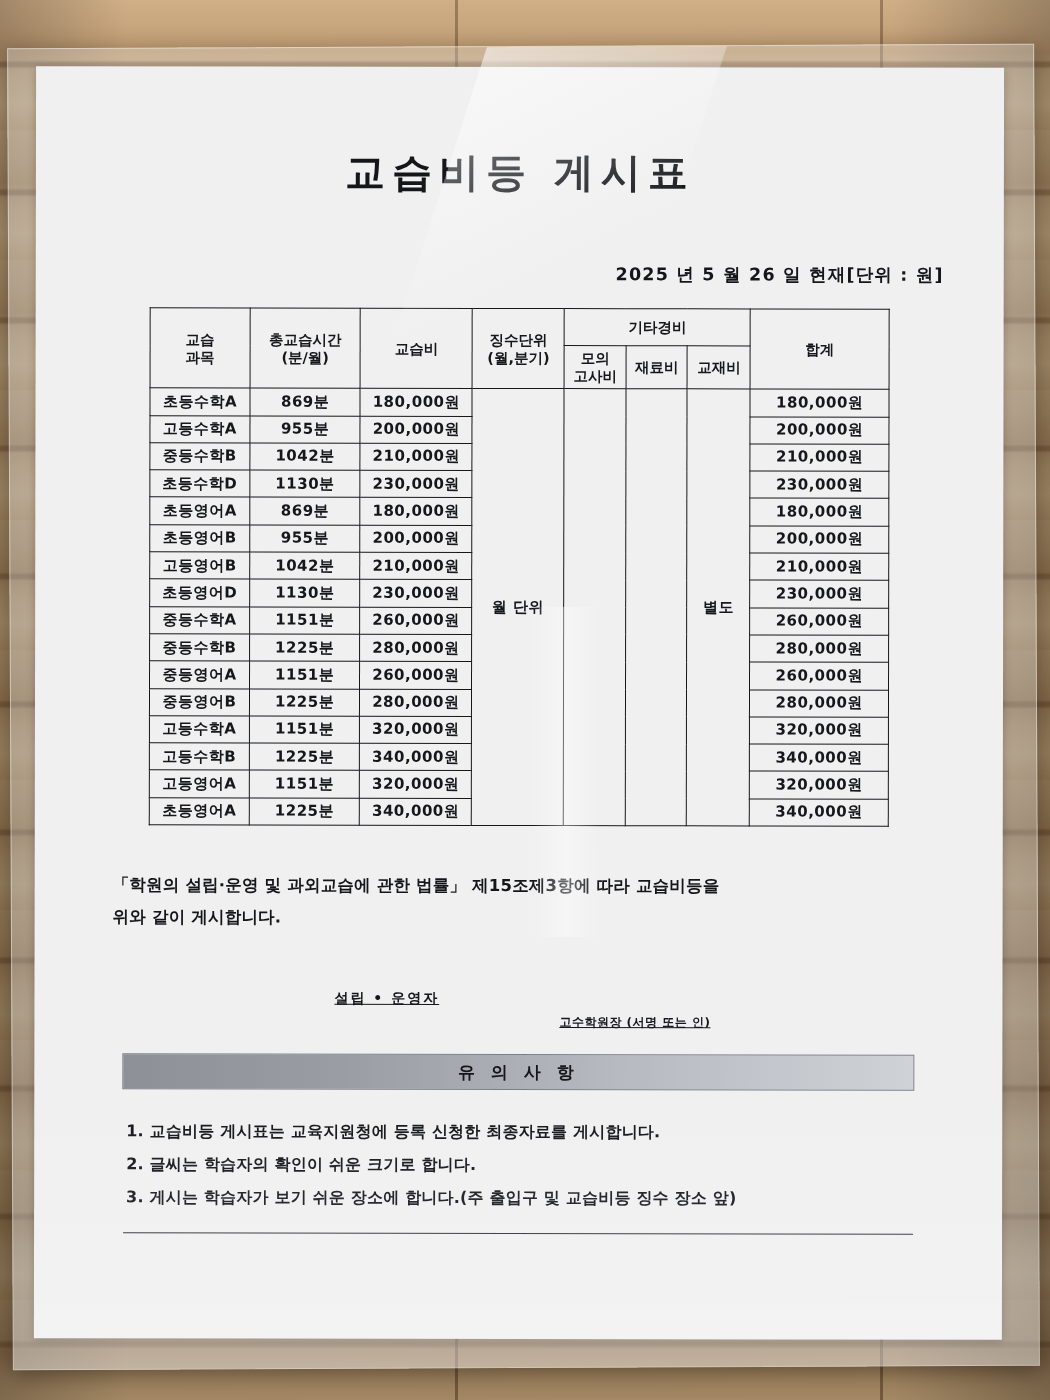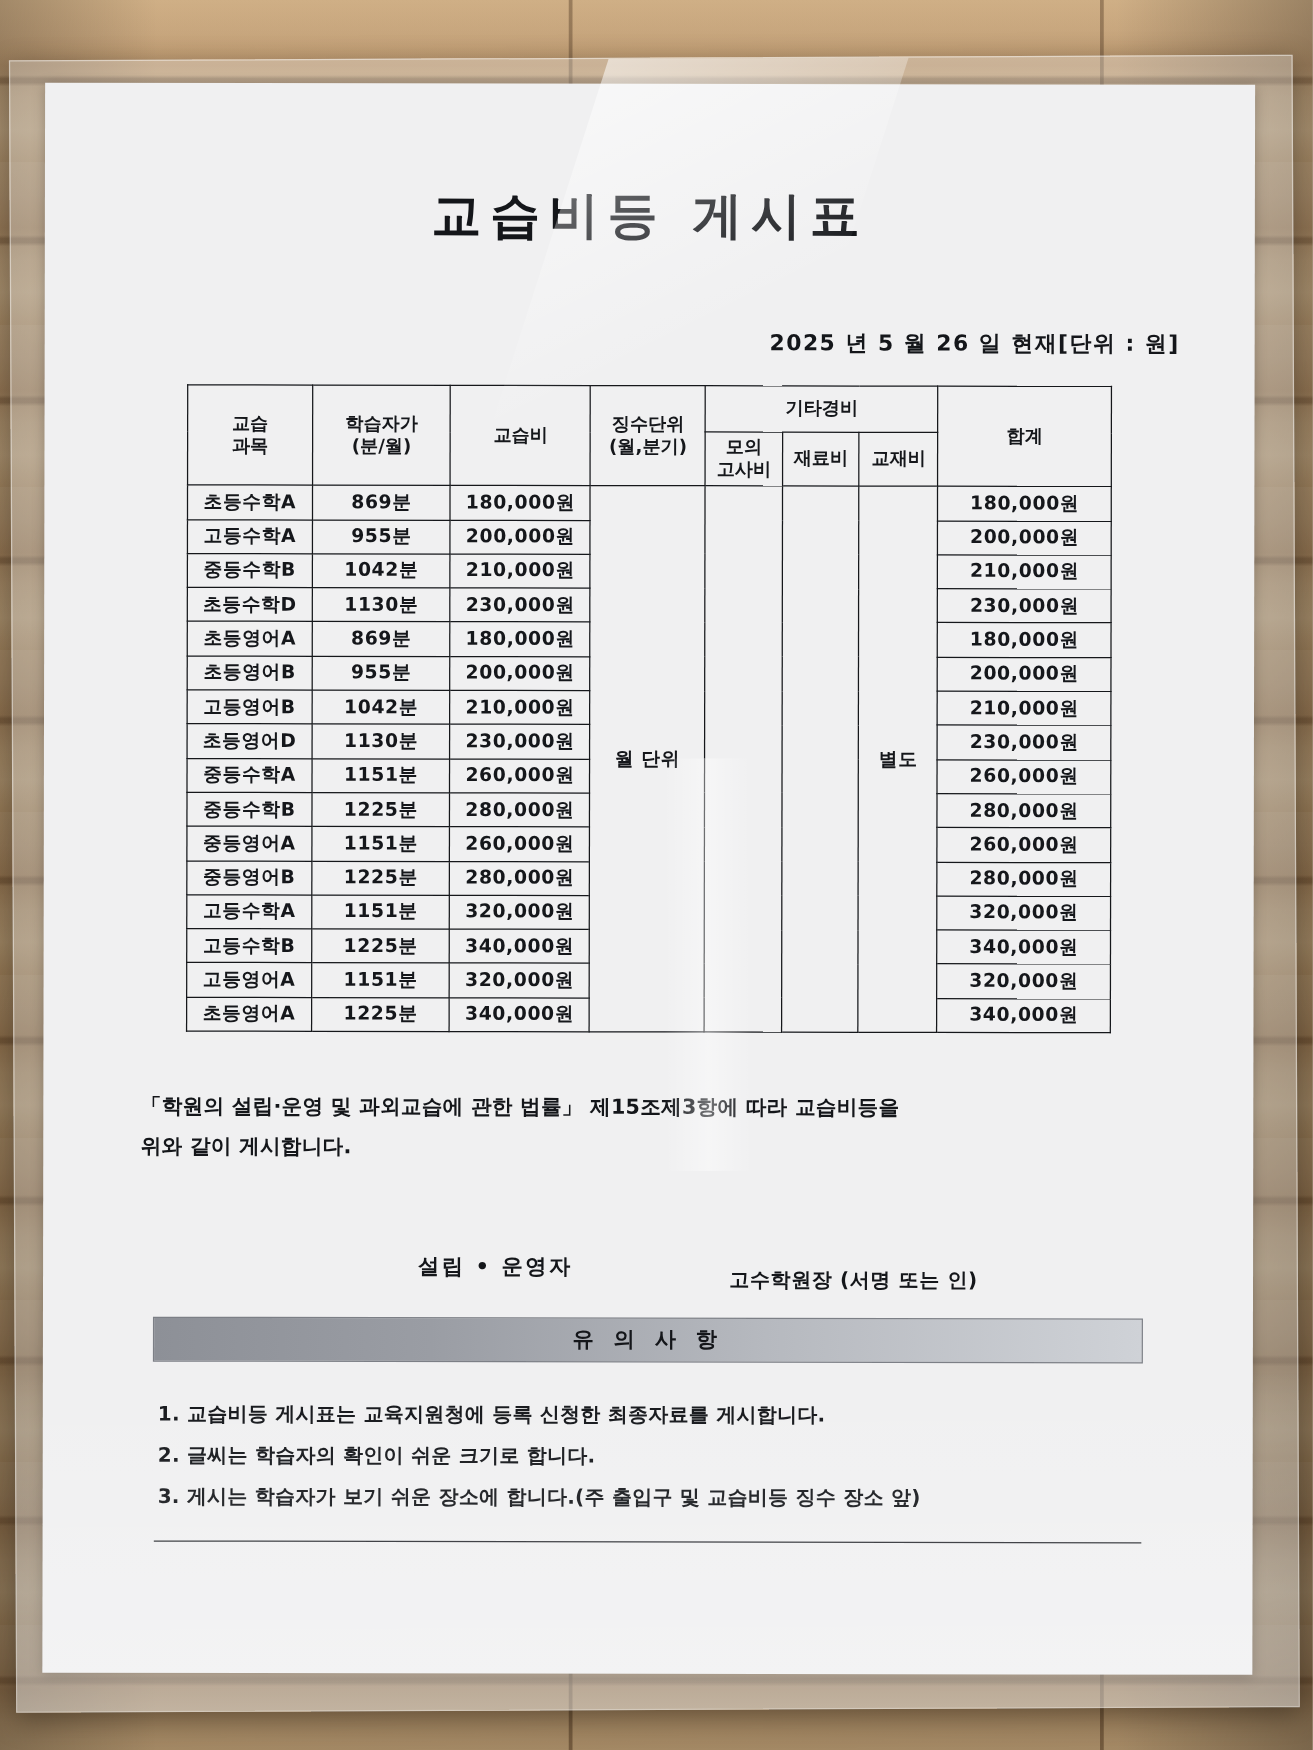--- a/index.html
+++ b/index.html
@@ -167,30 +167,32 @@
   }
   .signature-row {
     position: relative;
     margin-top: 56px;
     height: 58px;
     font-weight: bold;
   }
   .sig-left {
     position: absolute;
     left: 300px;
-    top: 12px;
-    font-size: 17px;
+    top: 0;
+    font-size: 14px;
     letter-spacing: 2px;
+    text-decoration: underline;
   }
   .sig-right {
     position: absolute;
-    left: 549px;
+    left: 525px;
     top: 24px;
-    font-size: 16px;
+    font-size: 12px;
     letter-spacing: 0.5px;
+    text-decoration: underline;
   }
   .notice-bar {
     margin: 6px auto 0 auto;
     width: 790px;
     height: 34px;
     line-height: 34px;
     text-align: center;
     font-size: 17px;
     font-weight: bold;
     letter-spacing: 5px;
@@ -231,21 +233,21 @@
       <div class="datum">2025 년 5 월  26 일  현재[단위 : 원]</div>
 
       <table class="fee">
         <thead>
           <tr>
             <th class="c-name th-tall" rowspan="2">
               <div>교습</div>
               <div>과목</div>
             </th>
             <th class="c-time th-tall" rowspan="2">
-              <div>학습자가</div>
+              <div>총교습시간</div>
               <div>(분/월)</div>
             </th>
             <th class="c-fee th-tall" rowspan="2">교습비</th>
             <th class="c-unit th-tall" rowspan="2">
               <div>징수단위</div>
               <div>(월,분기)</div>
             </th>
             <th colspan="3">기타경비</th>
             <th class="c-sum th-tall" rowspan="2">합계</th>
           </tr>

